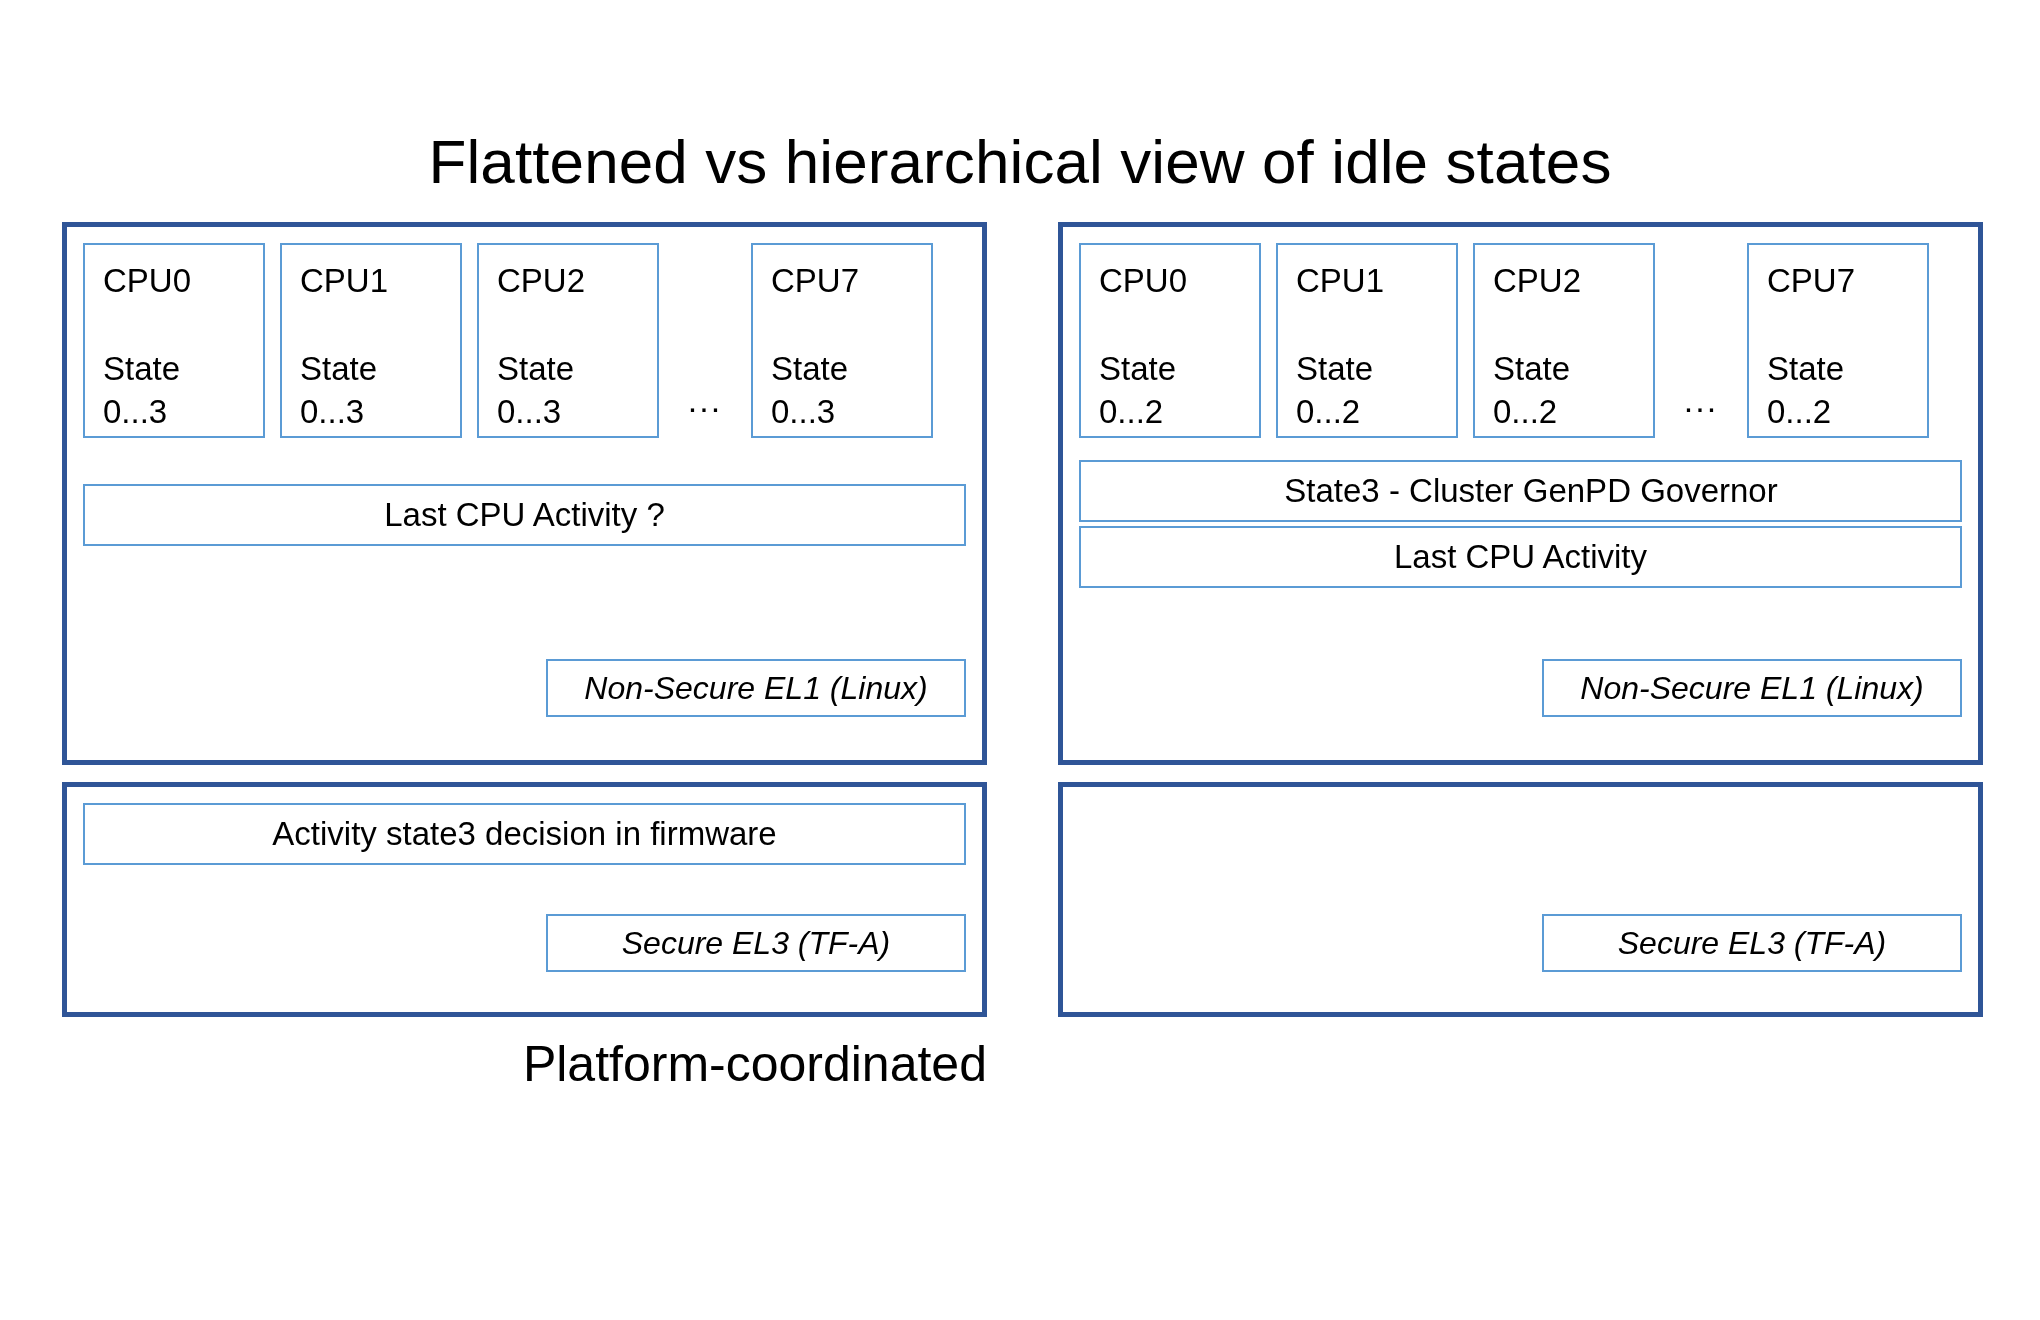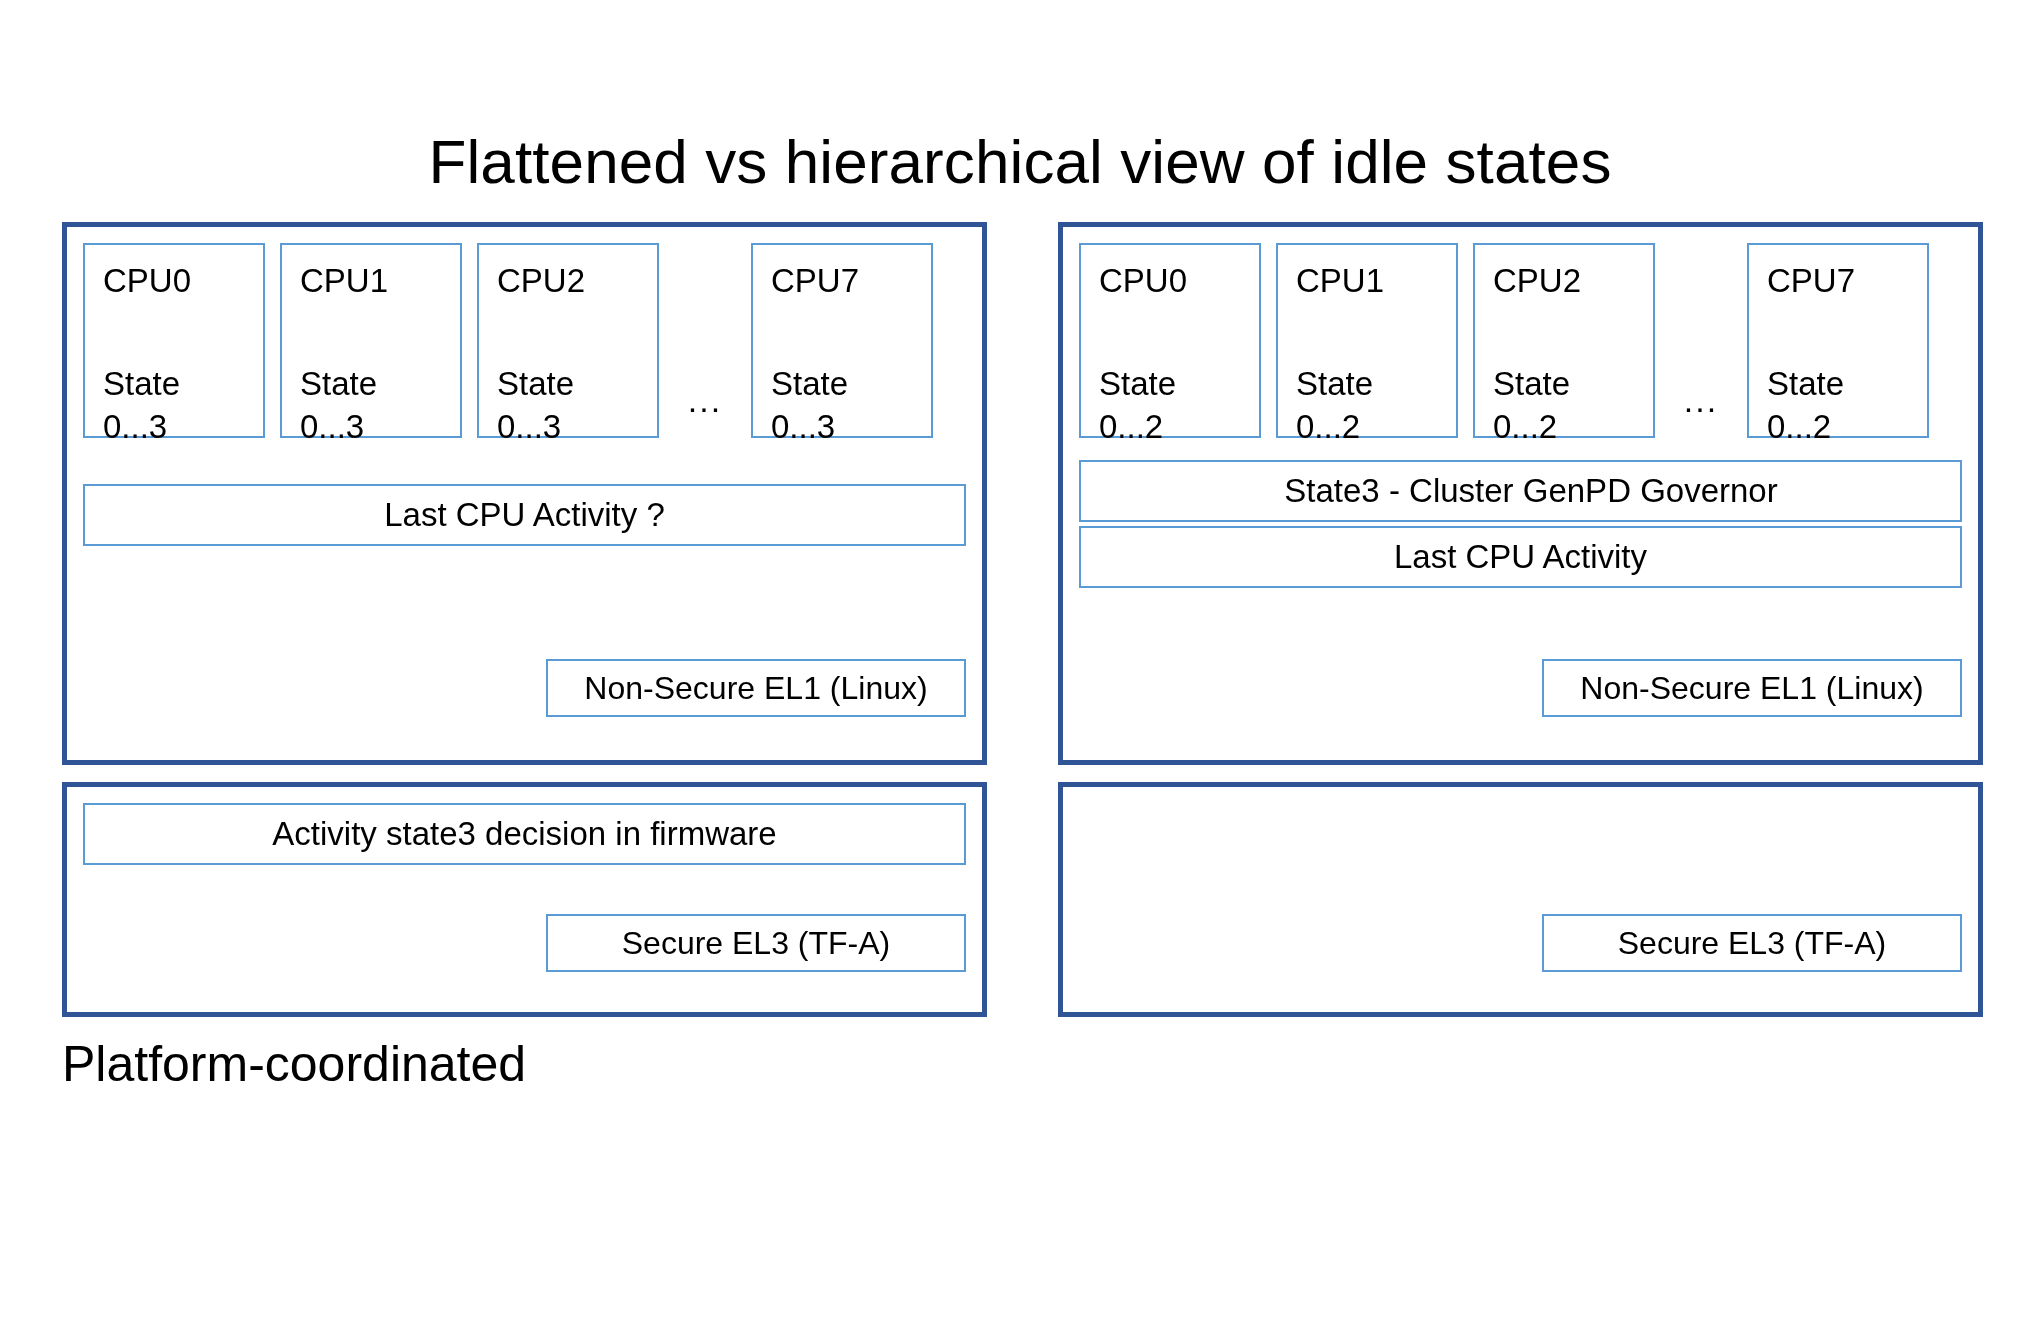--- a/index.html
+++ b/index.html
@@ -78,21 +78,21 @@
     border: 2px solid #5b9bd5;
     background: #ffffff;
     padding: 14px 12px 0 18px;
     margin-right: 15px;
     font-size: 33px;
     line-height: 43px;
   }
   .cpu-name { display: block; }
   .cpu-state {
     display: block;
-    margin-top: 60px;
+    margin-top: 45px;
     white-space: pre-line;
   }
   .cpu-ellipsis {
     width: 62px;
     height: 195px;
     display: flex;
     align-items: flex-end;
     justify-content: center;
     padding-bottom: 18px;
     box-sizing: border-box;
@@ -124,30 +124,31 @@
     box-sizing: border-box;
     border: 2px solid #5b9bd5;
     background: #ffffff;
     height: 58px;
     display: flex;
     align-items: center;
     justify-content: center;
     font-size: 32px;
     white-space: nowrap;
     padding: 0 22px;
+    font-style: italic;
   }
   #el1-left  { right: 16px; bottom: 43px; width: 420px; }
   #el1-right { right: 16px; bottom: 43px; width: 420px; }
   #el3-left  { right: 16px; bottom: 40px; width: 420px; }
   #el3-right { right: 16px; bottom: 40px; width: 420px; }
 
   
   .caption {
     margin-top: 16px;
-    text-align: left;
+    text-align: right;
     font-size: 50px;
     line-height: 62px;
     white-space: nowrap;
   }
 </style>
 </head>
 <body>
 
 <div id="slide">
 

